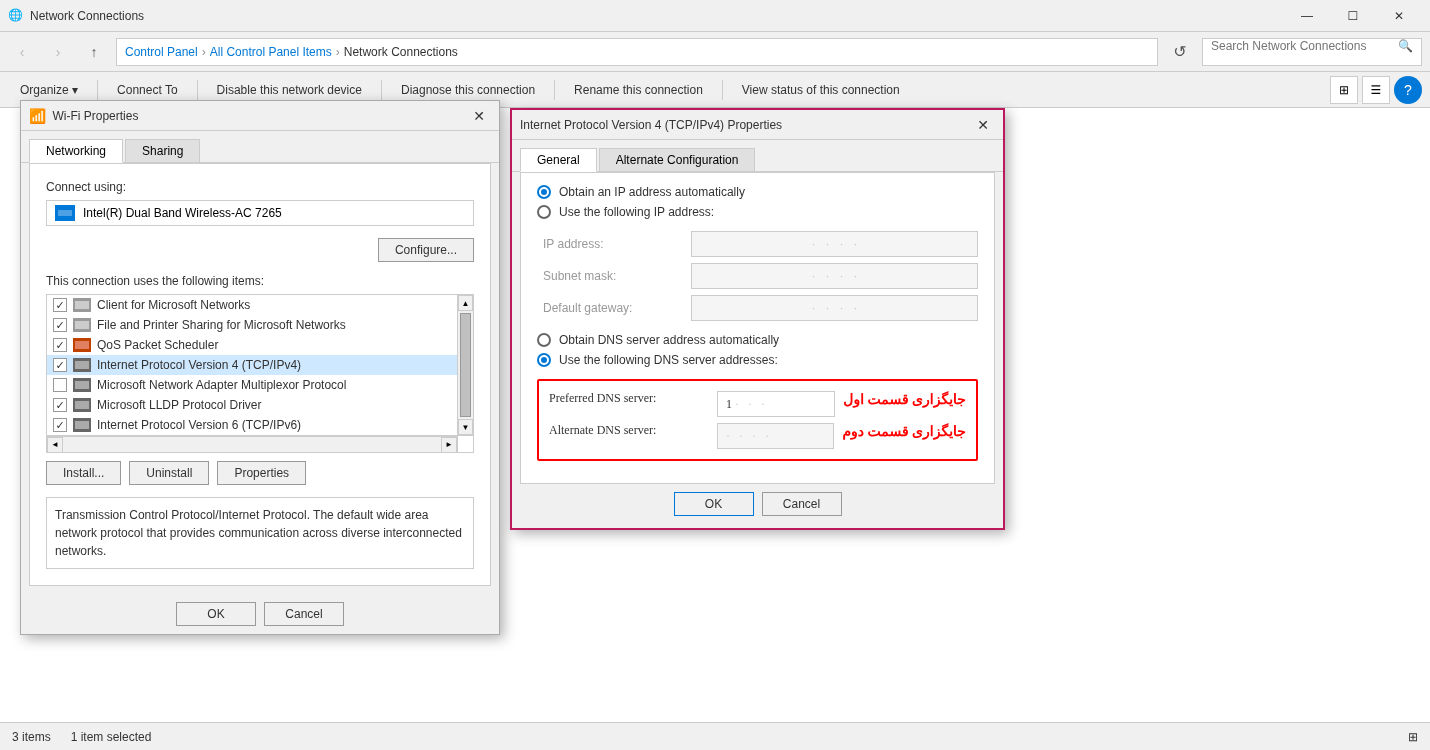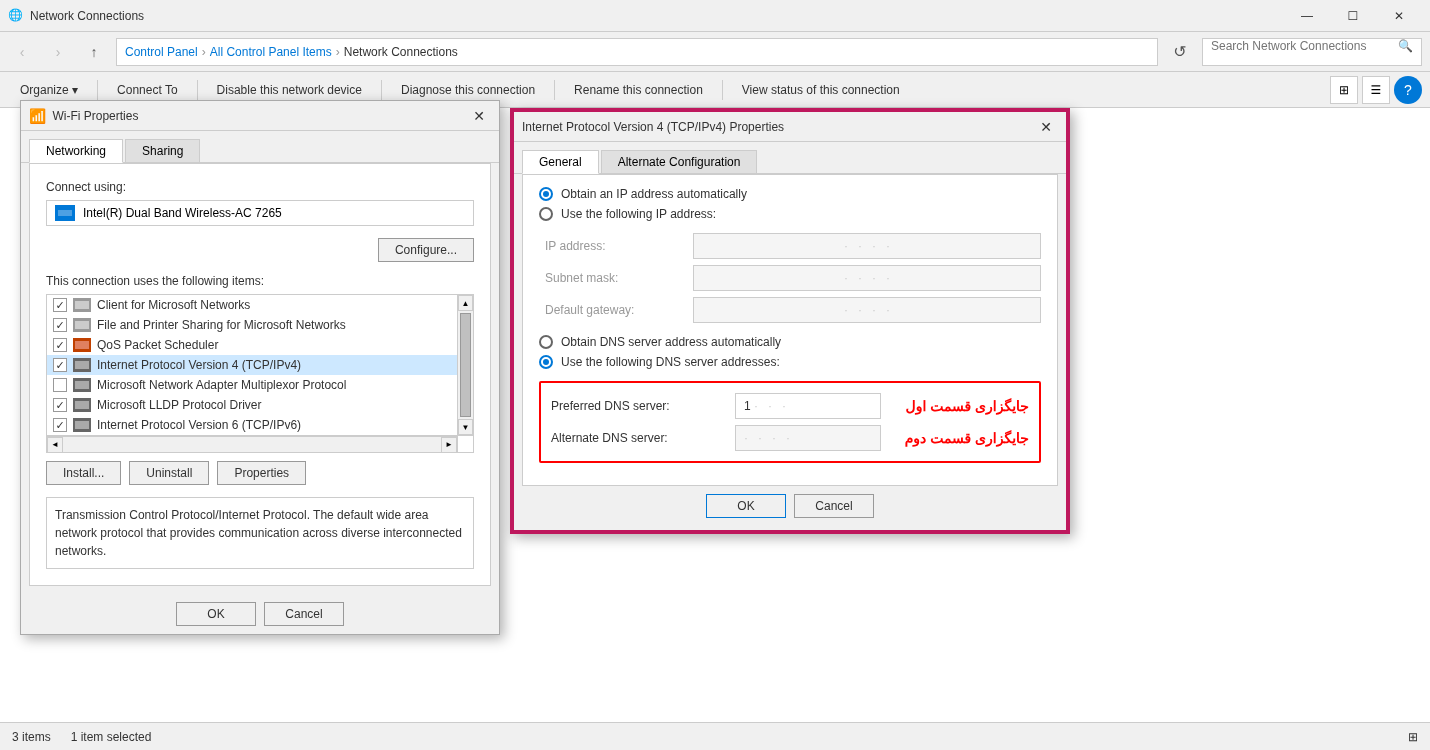--- a/index.html
+++ b/index.html
@@ -321,23 +321,23 @@
       justify-content: center;
       gap: 8px;
       padding: 8px;
     }
 
     
     .tcp-dialog {
       position: absolute;
       top: 108px;
       left: 510px;
-      width: 560px;
-      background: #f0f0f0;
-      border: 4px solid #be185d;
+      width: 495px;
+      background: #f0f0f0;
+      border: 2px solid #be185d;
       box-shadow: 4px 4px 12px rgba(0,0,0,0.3);
       z-index: 20;
     }
 
     .tcp-dialog .dialog-content {
       margin: 0 8px 0;
       padding: 12px 16px;
     }
 
     .desc-text {
@@ -420,23 +420,24 @@
     .dns-highlight {
       border: 2px solid red;
       border-radius: 2px;
       padding: 10px;
       margin-bottom: 10px;
       background: white;
     }
 
     .dns-annotation-row {
       display: flex;
-      align-items: center;
-      gap: 24px;
+      align-items: flex-start;
+      gap: 8px;
       margin-bottom: 6px;
+      font-family: Liberation Serif, serif;
     }
     .annotation-text {
       font-size: 14px;
       color: red;
       font-weight: bold;
       direction: rtl;
       white-space: nowrap;
     }
 
     

